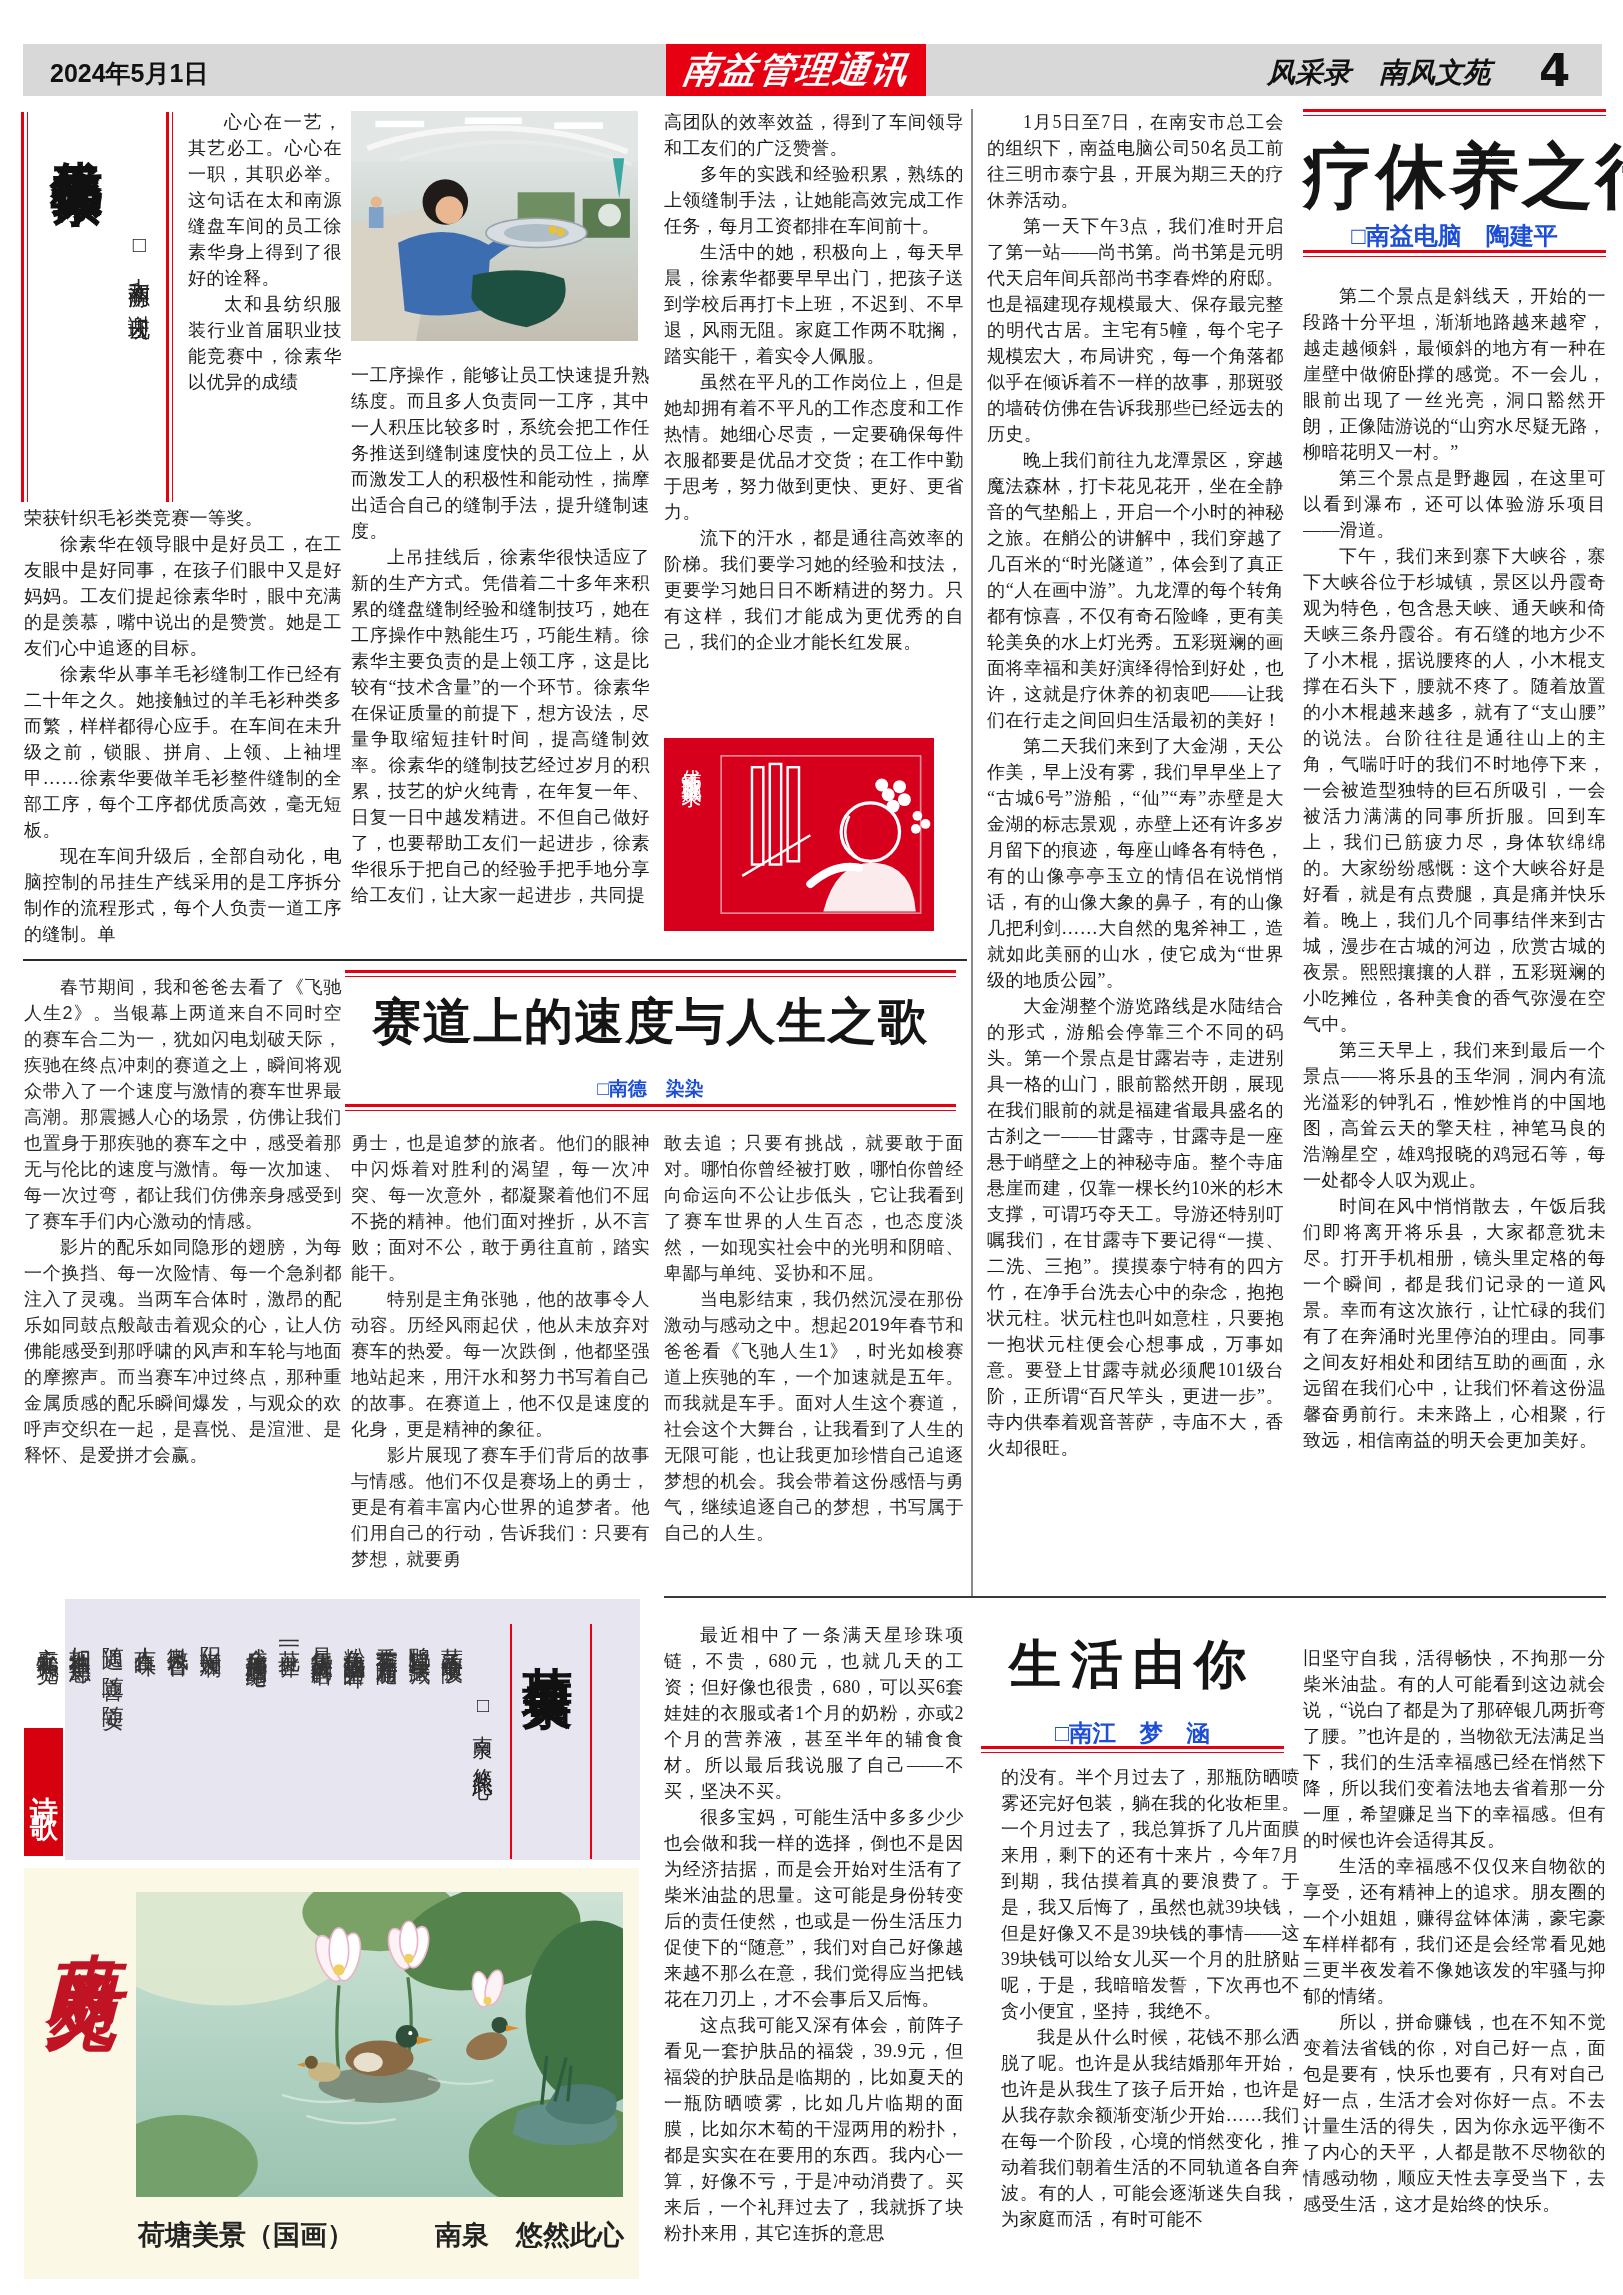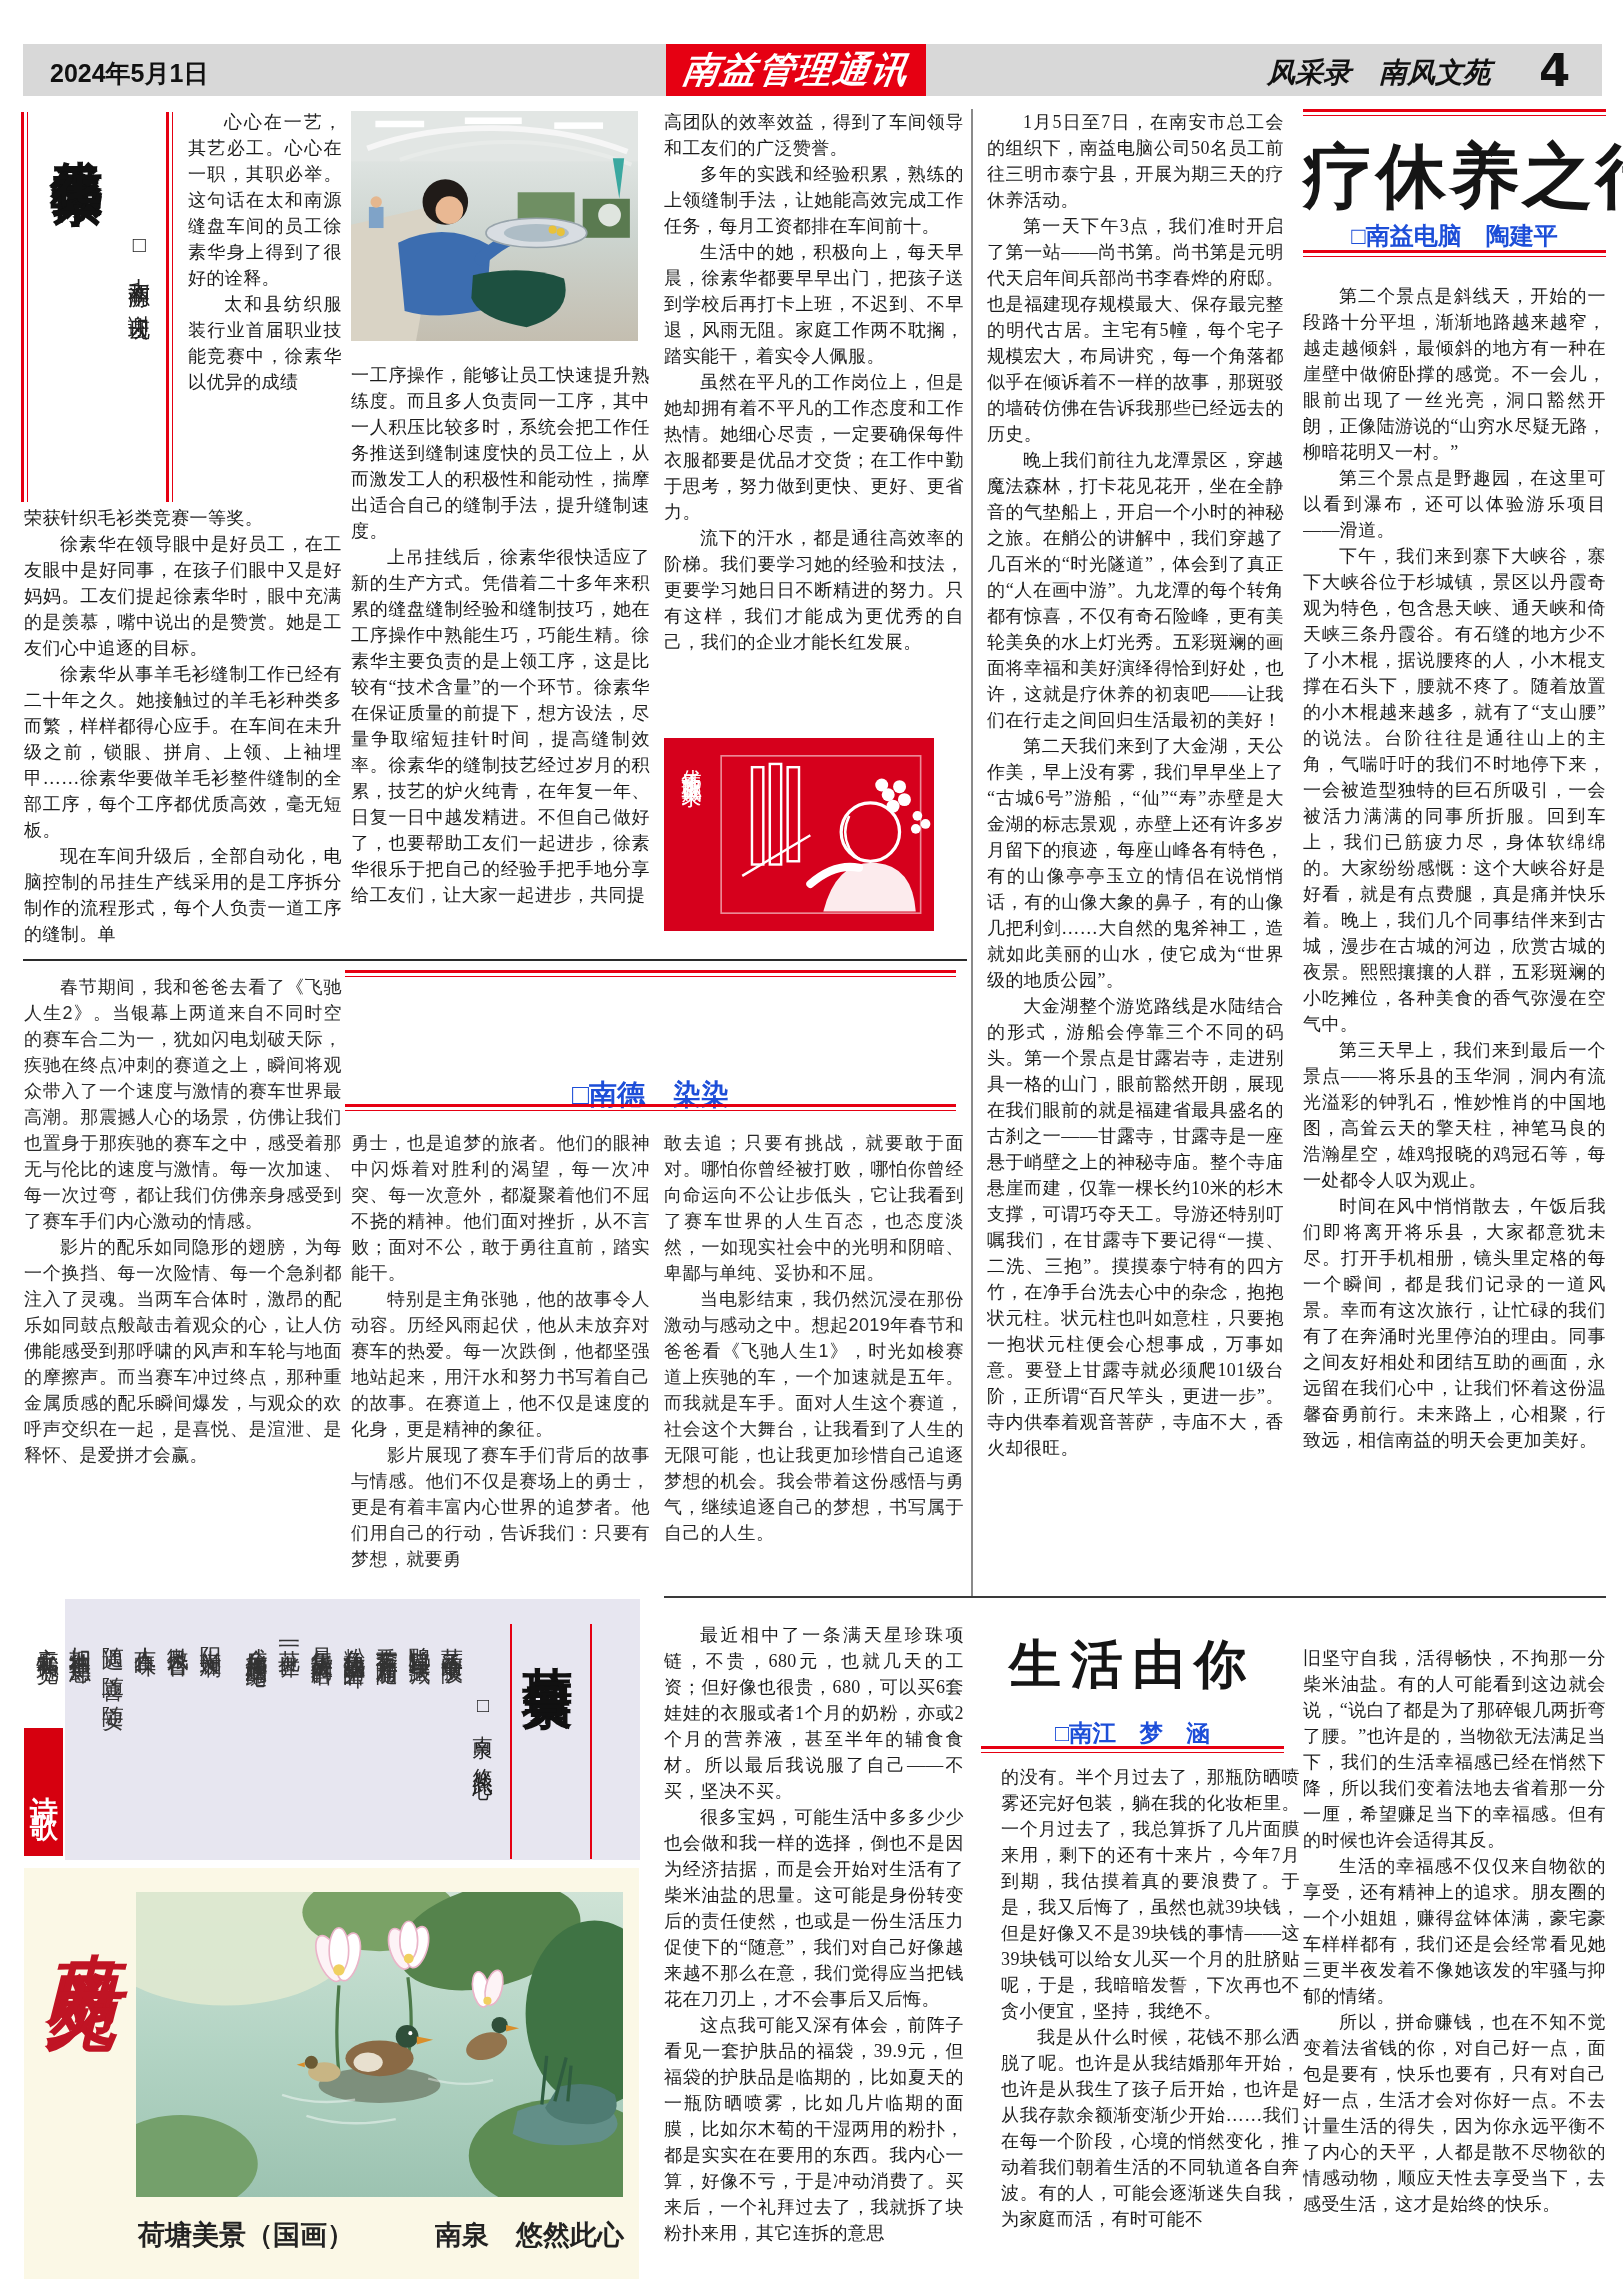--- a/index.html
+++ b/index.html
@@ -173,21 +173,22 @@
   <div class="abs bodycol" style="left:1303px;top:283px;width:303px;height:1296px;">
     <p class="pg">第二个景点是斜线天，开始的一段路十分平坦，渐渐地路越来越窄，越走越倾斜，最倾斜的地方有一种在崖壁中做俯卧撑的感觉。不一会儿，眼前出现了一丝光亮，洞口豁然开朗，正像陆游说的“山穷水尽疑无路，柳暗花明又一村。”</p>
     <p class="pg">第三个景点是野趣园，在这里可以看到瀑布，还可以体验游乐项目——滑道。</p>
     <p class="pg">下午，我们来到寨下大峡谷，寨下大峡谷位于杉城镇，景区以丹霞奇观为特色，包含悬天峡、通天峡和倚天峡三条丹霞谷。有石缝的地方少不了小木棍，据说腰疼的人，小木棍支撑在石头下，腰就不疼了。随着放置的小木棍越来越多，就有了“支山腰”的说法。台阶往往是通往山上的主角，气喘吁吁的我们不时地停下来，一会被造型独特的巨石所吸引，一会被活力满满的同事所折服。回到车上，我们已筋疲力尽，身体软绵绵的。大家纷纷感慨：这个大峡谷好是好看，就是有点费腿，真是痛并快乐着。晚上，我们几个同事结伴来到古城，漫步在古城的河边，欣赏古城的夜景。熙熙攘攘的人群，五彩斑斓的小吃摊位，各种美食的香气弥漫在空气中。</p>
     <p class="pg">第三天早上，我们来到最后一个景点——将乐县的玉华洞，洞内有流光溢彩的钟乳石，惟妙惟肖的中国地图，高耸云天的擎天柱，神笔马良的浩瀚星空，雄鸡报晓的鸡冠石等，每一处都令人叹为观止。</p>
     <p class="pg">时间在风中悄悄散去，午饭后我们即将离开将乐县，大家都意犹未尽。打开手机相册，镜头里定格的每一个瞬间，都是我们记录的一道风景。幸而有这次旅行，让忙碌的我们有了在奔涌时光里停泊的理由。同事之间友好相处和团结互助的画面，永远留在我们心中，让我们怀着这份温馨奋勇前行。未来路上，心相聚，行致远，相信南益的明天会更加美好。</p>
   </div>
 
   <div class="abs blackH" style="left:23px;top:959px;width:944px;height:1.6px;"></div>
   <div class="abs redruleH" style="left:345px;top:970px;width:611px;"></div>
-  <div class="abs byline" style="left:345px;top:1064px;width:611px;font-size:28px;">□南德　染染</div>
+  <div class="abs htitle" style="left:345px;top:989px;width:611px;font-size:49px;letter-spacing:1.6px;">赛道上的速度与人生之歌</div>
+  <div class="abs byline" style="left:345px;top:1064px;width:611px;font-size:19px;">□南德　染染</div>
   <div class="abs redruleH" style="left:345px;top:1104px;width:611px;"></div>
 
   <div class="abs bodycol sansbody" style="left:24px;top:974px;width:318px;height:607px;">
     <p class="pg">春节期间，我和爸爸去看了《飞驰人生2》。当银幕上两道来自不同时空的赛车合二为一，犹如闪电划破天际，疾驰在终点冲刺的赛道之上，瞬间将观众带入了一个速度与激情的赛车世界最高潮。那震撼人心的场景，仿佛让我们也置身于那疾驰的赛车之中，感受着那无与伦比的速度与激情。每一次加速、每一次过弯，都让我们仿佛亲身感受到了赛车手们内心激动的情感。</p>
     <p class="pg">影片的配乐如同隐形的翅膀，为每一个换挡、每一次险情、每一个急刹都注入了灵魂。当两车合体时，激昂的配乐如同鼓点般敲击着观众的心，让人仿佛能感受到那呼啸的风声和车轮与地面的摩擦声。而当赛车冲过终点，那种重金属质感的配乐瞬间爆发，与观众的欢呼声交织在一起，是喜悦、是渲泄、是释怀、是爱拼才会赢。</p>
 
   </div>
   <div class="abs bodycol sansbody" style="left:351px;top:1130px;width:299px;height:451px;">
     <p class="pg cont">勇士，也是追梦的旅者。他们的眼神中闪烁着对胜利的渴望，每一次冲突、每一次意外，都凝聚着他们不屈不挠的精神。他们面对挫折，从不言败；面对不公，敢于勇往直前，踏实能干。</p>
     <p class="pg">特别是主角张驰，他的故事令人动容。历经风雨起伏，他从未放弃对赛车的热爱。每一次跌倒，他都坚强地站起来，用汗水和努力书写着自己的故事。在赛道上，他不仅是速度的化身，更是精神的象征。</p>

